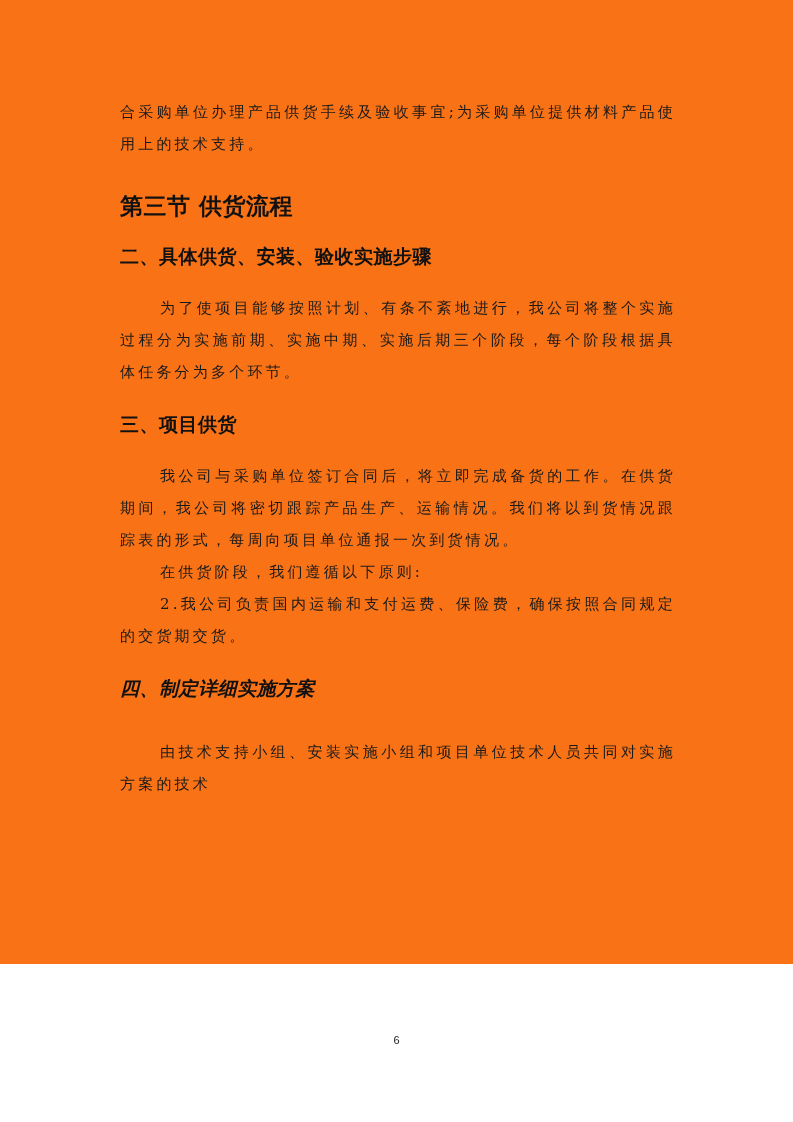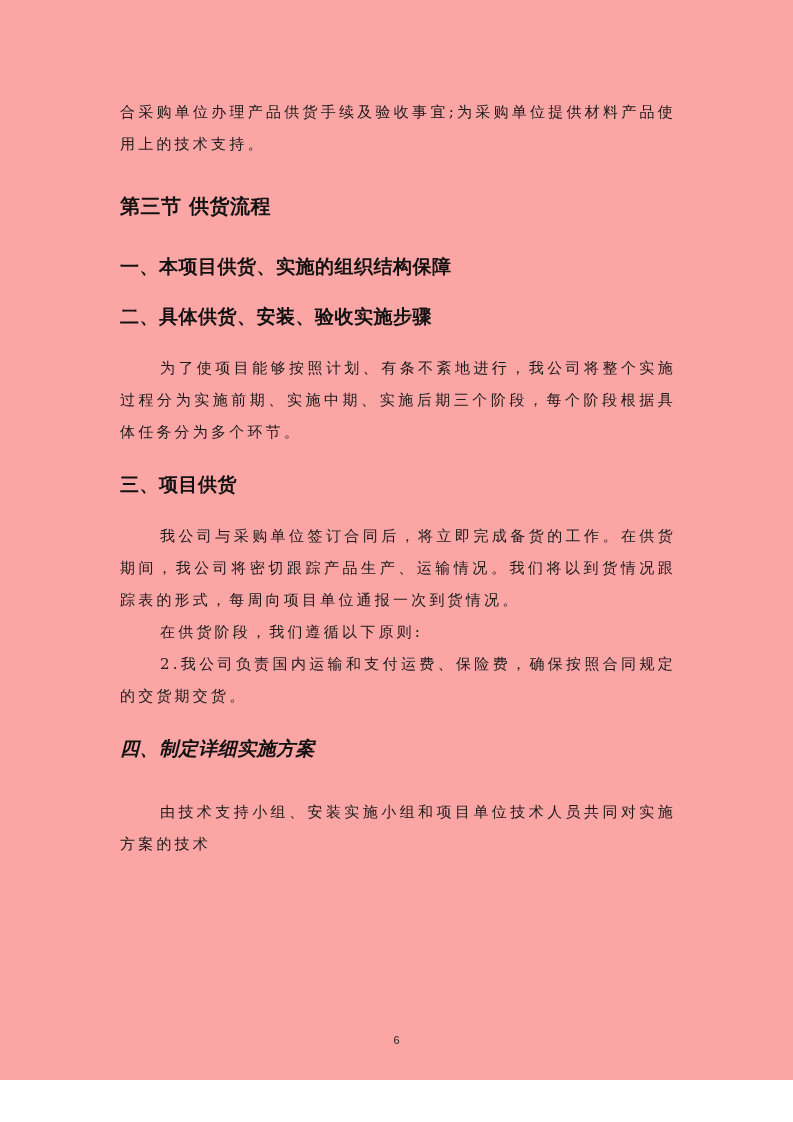--- a/index.html
+++ b/index.html
@@ -1,39 +1,38 @@
 <!DOCTYPE html>
 <html><head>
 <meta charset="utf-8">
 <style>
   html, body { margin: 0; padding: 0; background: #ffffff; }
   body { width: 793px; height: 1122px; position: relative; overflow: hidden;
          font-family: "DejaVu Serif", "Liberation Serif", serif; color: #1a1a1a; }
-  .page { position: absolute; left: 0; top: 0; width: 793px; height: 1080px; background: #fca5a5; }
+  .page { position: absolute; left: 0; top: 0; width: 793px; height: 964px; background: #f97316; }
   .content { position: absolute; left: 120px; top: 96px; width: 556px; }
   p { margin: 0; font-size: 15px; line-height: 32px; text-align: justify; letter-spacing: 3.2px; }
   p.indent { text-indent: 40px; }
   .h-section { margin: 0; font-family: "DejaVu Sans", "Liberation Sans", sans-serif;
-               font-weight: bold; font-size: 20px; line-height: 28px; letter-spacing: 0.5px; color: #111; }
+               font-weight: bold; font-size: 23px; line-height: 28px; letter-spacing: 0.5px; color: #111; }
   .h-sub { margin: 0; font-family: "DejaVu Sans", "Liberation Sans", sans-serif;
            font-weight: bold; font-size: 19px; line-height: 28px; letter-spacing: 0.5px; color: #111; }
   .page-number { position: absolute; left: 0; width: 793px; top: 1034px; text-align: center;
                  font-family: "Liberation Sans", sans-serif; font-size: 11px; color: #222; }
 </style>
 </head>
 <body>
 
 <div class="page">
   <div class="content">
 
     <p>合采购单位办理产品供货手续及验收事宜;为采购单位提供材料产品使用上的技术支持。</p>
 
     <h1 class="h-section" style="margin-top:32px;">第三节  供货流程</h1>
 
-    <h2 class="h-sub" style="margin-top:32px;">一、本项目供货、实施的组织结构保障</h2>
 
     <h2 class="h-sub" style="margin-top:22px;">二、具体供货、安装、验收实施步骤</h2>
     <p class="indent" style="margin-top:22px;">为了使项目能够按照计划、有条不紊地进行，我公司将整个实施过程分为实施前期、实施中期、实施后期三个阶段，每个阶段根据具体任务分为多个环节。</p>
 
     <h2 class="h-sub" style="margin-top:22px;">三、项目供货</h2>
     <p class="indent" style="margin-top:22px;">我公司与采购单位签订合同后，将立即完成备货的工作。在供货期间，我公司将密切跟踪产品生产、运输情况。我们将以到货情况跟踪表的形式，每周向项目单位通报一次到货情况。</p>
     <p class="indent">在供货阶段，我们遵循以下原则:</p>
     <p class="indent">2.我公司负责国内运输和支付运费、保险费，确保按照合同规定的交货期交货。</p>
 
     <h2 class="h-sub" style="margin-top:22px;font-style:italic;">四、制定详细实施方案</h2>

